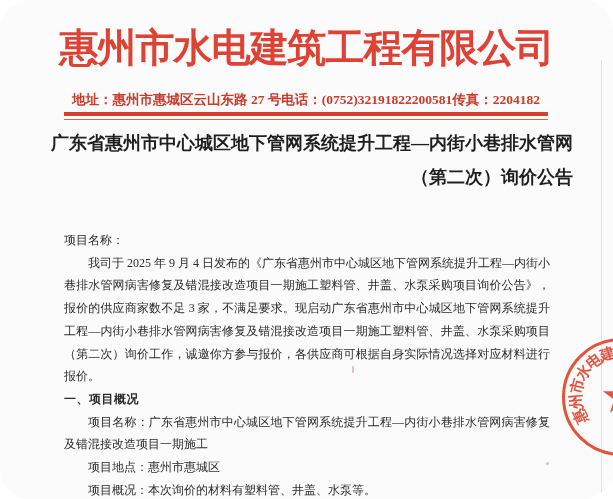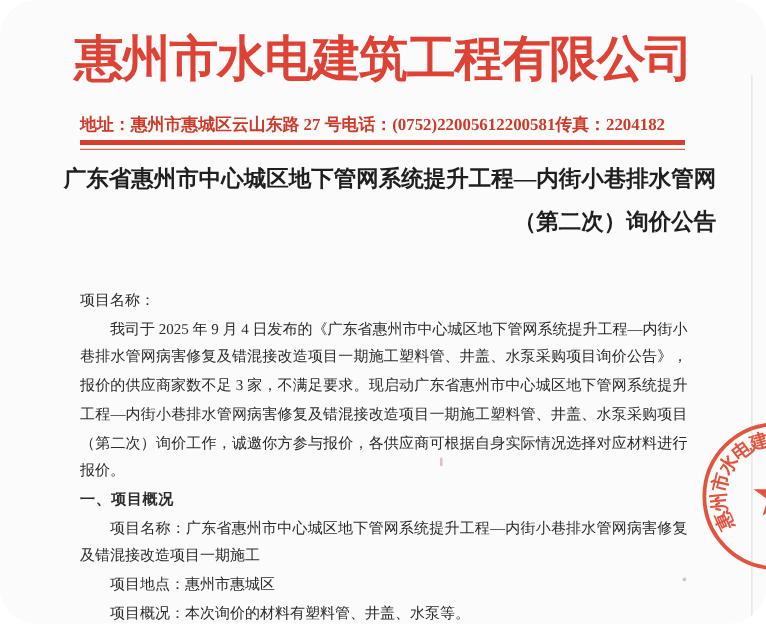--- a/index.html
+++ b/index.html
@@ -22,21 +22,21 @@
     position:absolute;top:20px;left:0;right:0;
     text-align:center;
     font-size:39px;line-height:56px;
     font-weight:bold;
     color:var(--header-red);
     letter-spacing:-1px;
     white-space:nowrap;
   }
   .contact-line{
     position:absolute;top:91px;left:64px;width:484px;
-    display:flex;justify-content:flex-start;
+    display:flex;justify-content:center;
     font-size:13.5px;line-height:18px;
     font-weight:bold;
     color:var(--contact-red);
     white-space:nowrap;
   }
   .rule-thick{
     position:absolute;top:112px;left:64px;width:484px;height:3.5px;
     background:var(--rule-red);
   }
   .rule-thin{
@@ -97,21 +97,21 @@
 </style>
 </head>
 <body>
 
 <div class="page">
 
   <div class="company-name">惠州市水电建筑工程有限公司</div>
 
   <div class="contact-line">
     <span><span>地址：</span><span>惠州市惠城区云山东路 27 号</span></span>
-    <span><span>电话：</span><span>(0752)2200561</span></span>
+    <span><span>电话：</span><span>(0752)3219182</span></span>
     <span>2200581</span>
     <span><span>传真：</span><span>2204182</span></span>
   </div>
 
   <div class="rule-thick"></div>
   <div class="rule-thin"></div>
 
   <div class="doc-title">
     <div>广东省惠州市中心城区地下管网系统提升工程—内街小巷排水管网</div>
     <div>（第二次）询价公告</div>

